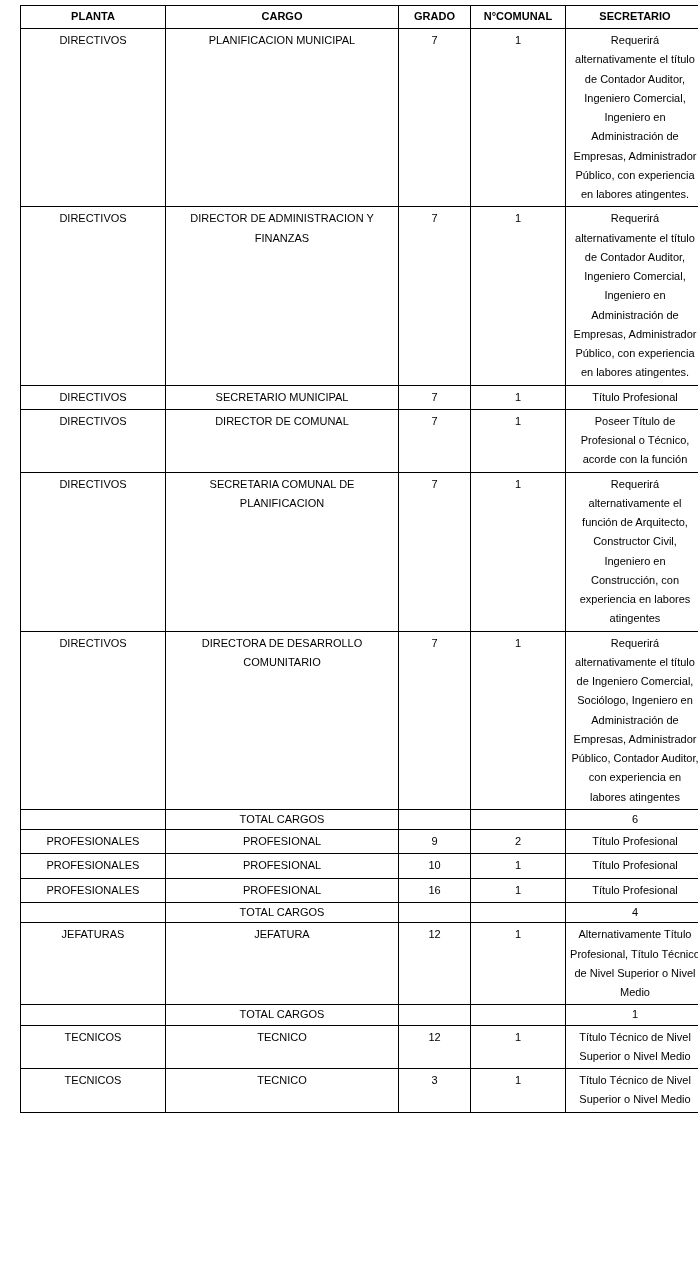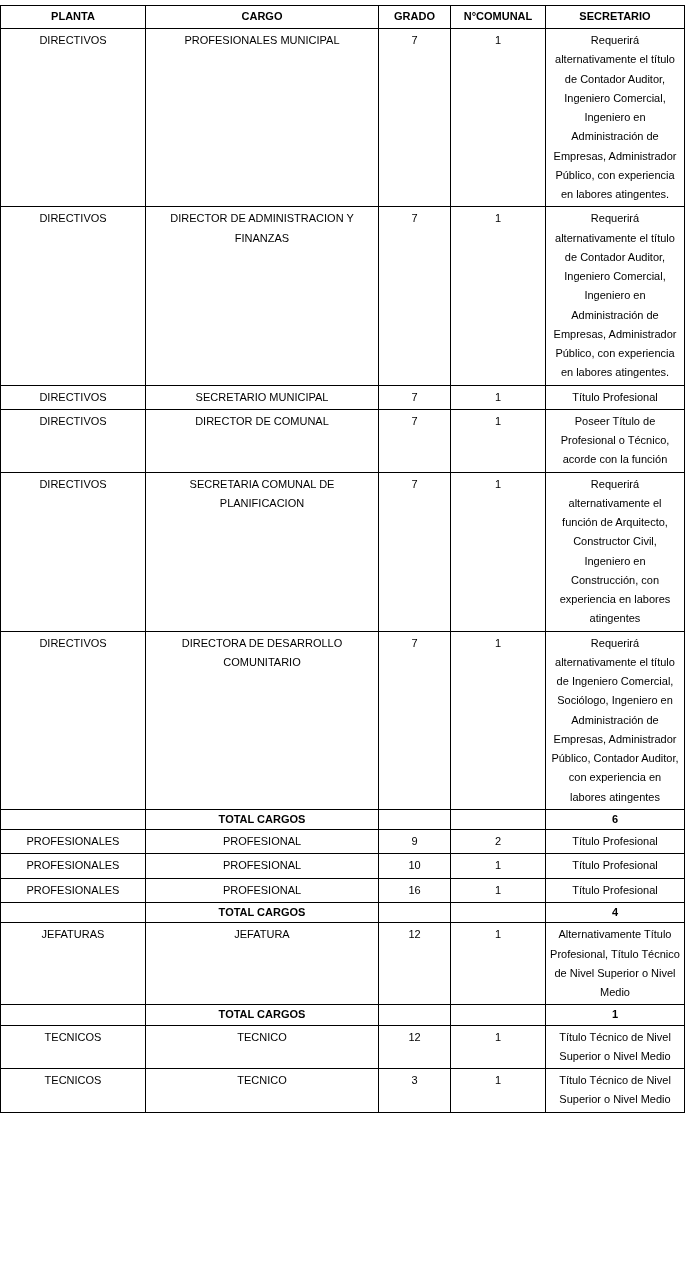--- a/index.html
+++ b/index.html
@@ -8,21 +8,21 @@
     background: #ffffff;
   }
   body {
     width: 698px;
     min-height: 1261px;
     font-family: "Liberation Sans", sans-serif;
     color: #000000;
     box-sizing: border-box;
   }
   .page {
-    padding: 5px 7px 4px 0;
+    padding: 5px 7px 4px 20px;
   }
   table.doc-table {
     border-collapse: collapse;
     width: 684px;
     table-layout: fixed;
   }
   .doc-table th,
   .doc-table td {
     border: 1px solid #000000;
     font-size: 11px;
@@ -35,21 +35,21 @@
     font-weight: bold;
     vertical-align: middle;
     height: 18px;
     line-height: 1.2;
   }
   .doc-table td {
     vertical-align: top;
     line-height: 1.75;
   }
   .doc-table tr.total-row td {
-    font-weight: bold;
+    font-weight: normal;
     line-height: 1.4;
   }
   col.col-planta    { width: 145px; }
   col.col-cargo     { width: 233px; }
   col.col-grado     { width: 72px;  }
   col.col-ncargos   { width: 95px;  }
   col.col-requisitos{ width: 139px; }
 </style>
 </head>
 <body>
@@ -68,21 +68,21 @@
         <th>PLANTA</th>
         <th>CARGO</th>
         <th>GRADO</th>
         <th>N°COMUNAL</th>
         <th>SECRETARIO</th>
       </tr>
     </thead>
     <tbody>
         <tr>
     <td>DIRECTIVOS</td>
-    <td>PROFESIONALES MUNICIPAL</td>
+    <td>PLANIFICACION MUNICIPAL</td>
     <td>7</td>
     <td>1</td>
     <td>Requerirá alternativamente el título de Contador Auditor, Ingeniero Comercial, Ingeniero en Administración de Empresas, Administrador Público, con experiencia en labores atingentes.</td>
   </tr>
         <tr>
     <td>DIRECTIVOS</td>
     <td>DIRECTOR DE ADMINISTRACION Y FINANZAS</td>
     <td>7</td>
     <td>1</td>
     <td>Requerirá alternativamente el título de Contador Auditor, Ingeniero Comercial, Ingeniero en Administración de Empresas, Administrador Público, con experiencia en labores atingentes.</td>

